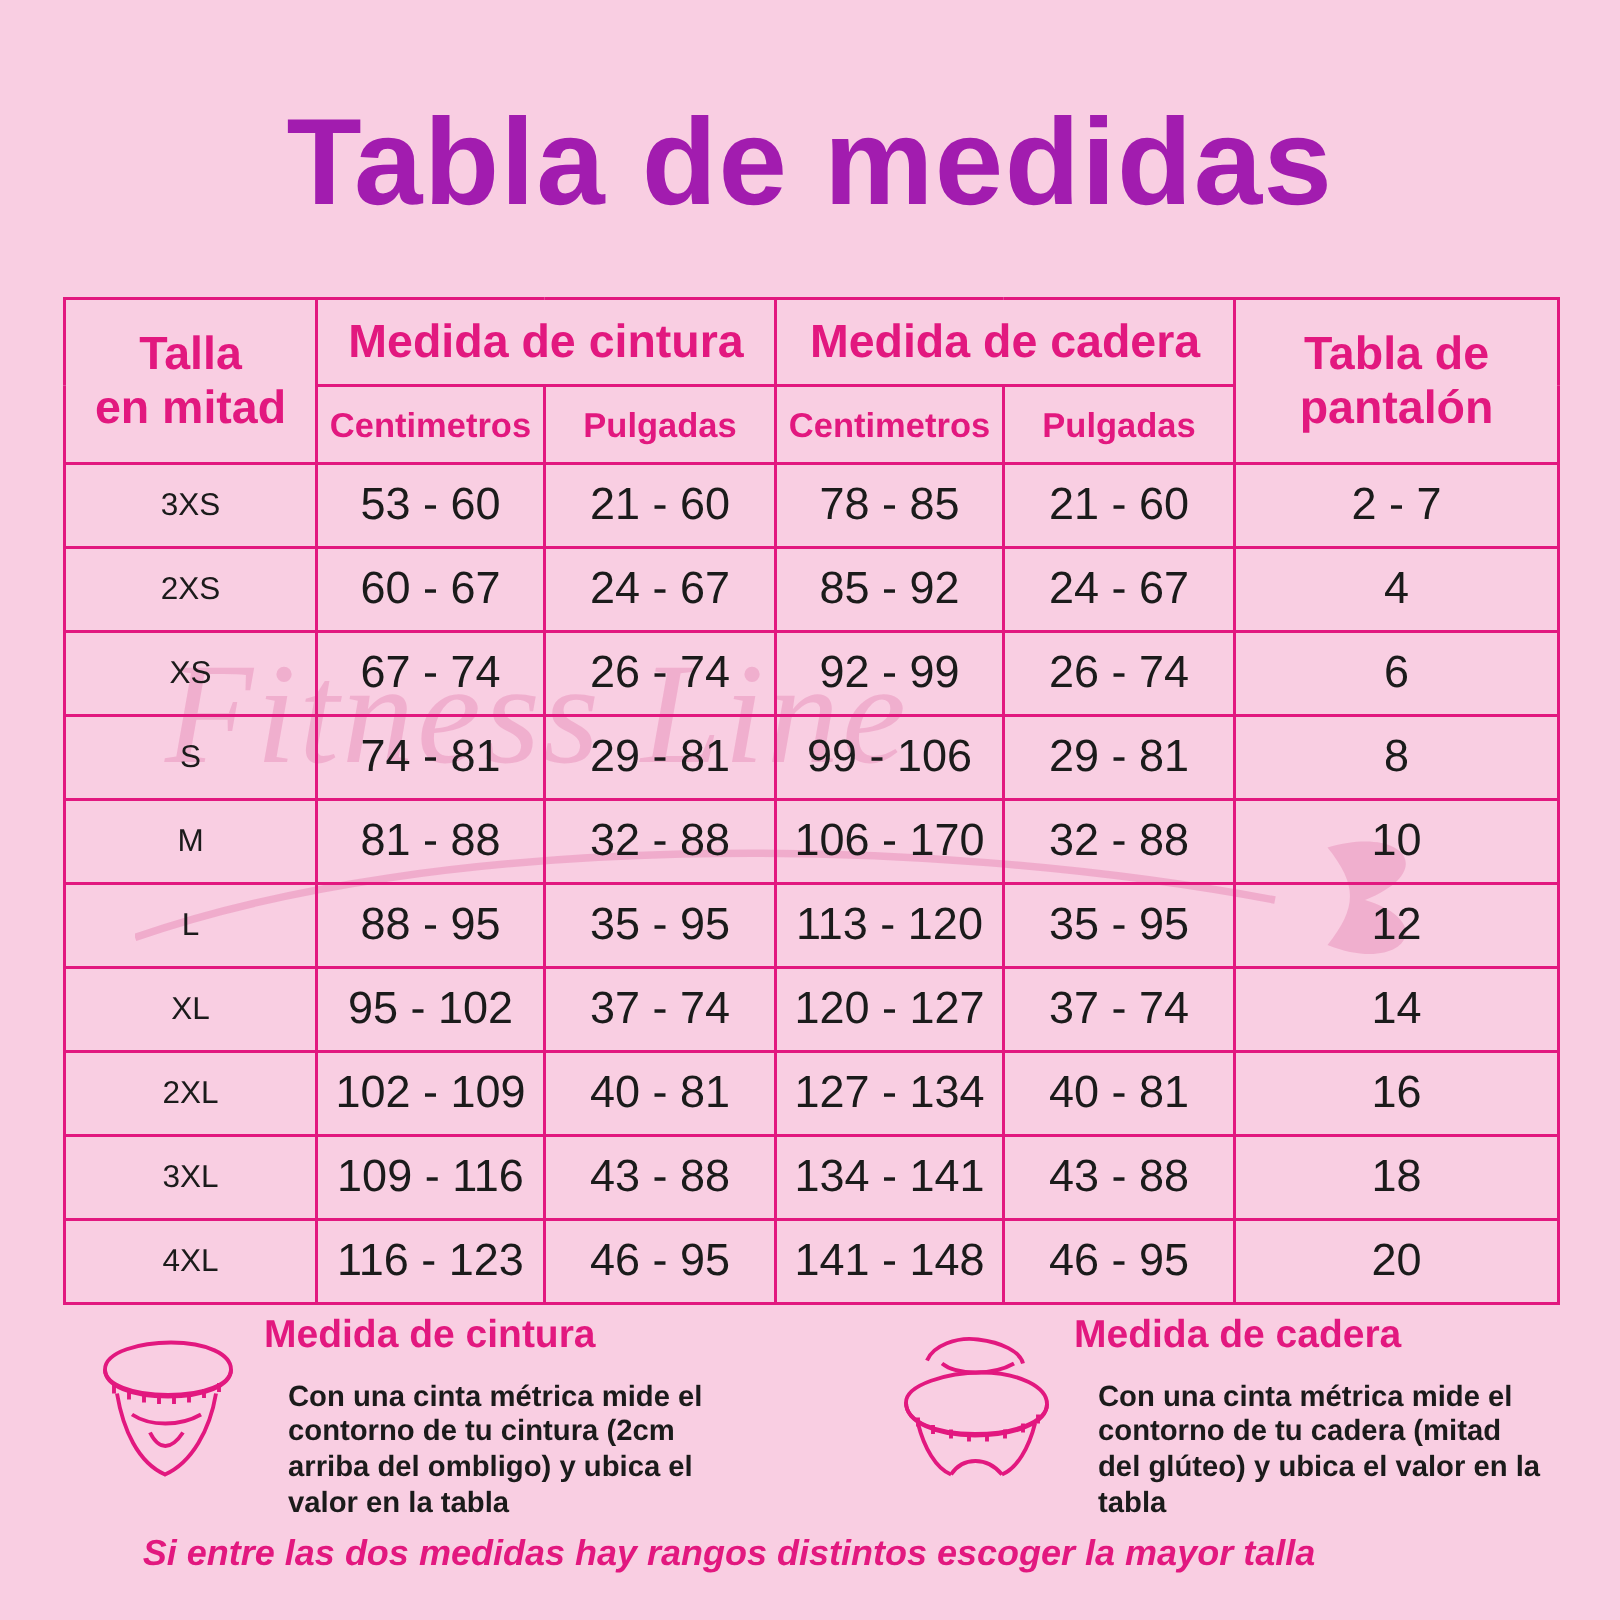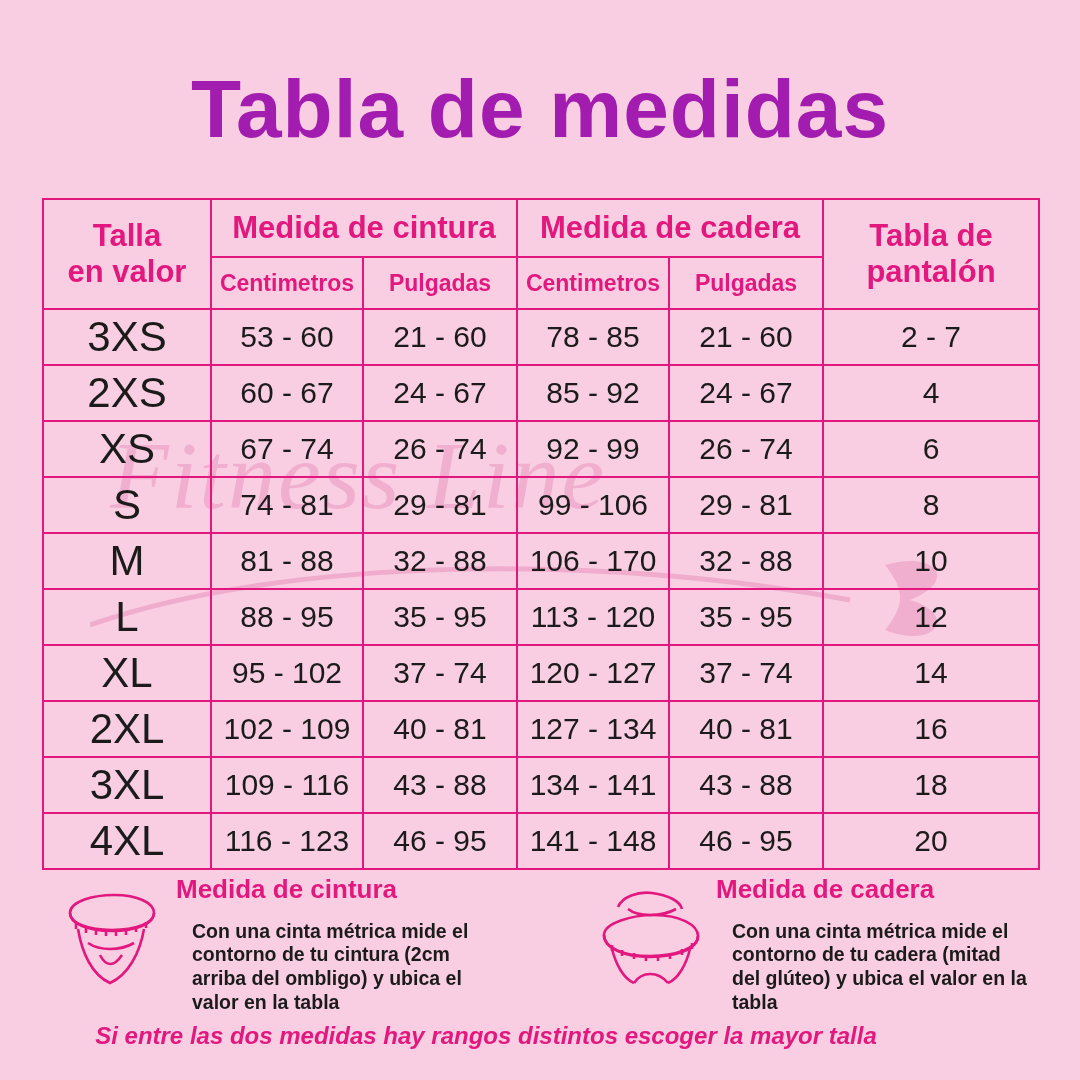--- a/index.html
+++ b/index.html
@@ -93,21 +93,21 @@
     margin-top: 26px;
   }
   td.cell {
     font-size: 30px;
     color: #1b1b1b;
     height: 54px;
     vertical-align: middle;
     font-family: "Liberation Sans", sans-serif;
   }
   td.cell.size-label {
-    font-size: 42px;
+    font-size: 21px;
     border-radius: 20px;
   }
 
   .col-a { width: 168px; }
   .col-b { width: 152px; }
   .col-c { width: 154px; }
   .col-d { width: 152px; }
   .col-e { width: 154px; }
   .col-f { width: 216px; }
 
@@ -171,21 +171,21 @@
         <col class="col-b">
         <col class="col-c">
         <col class="col-d">
         <col class="col-e">
         <col class="col-f">
     </colgroup>
     <thead>
       <tr>
         <th class="hdr-pink hdr-tall" rowspan="2">
           <div>Talla</div>
-          <div>en valor</div>
+          <div>en mitad</div>
         </th>
         <th class="hdr-pink hdr-main" colspan="2">Medida de cintura</th>
         <th class="hdr-pink hdr-main" colspan="2">Medida de cadera</th>
         <th class="hdr-pink hdr-tall" rowspan="2">
           <div>Tabla de</div>
           <div>pantalón</div>
         </th>
       </tr>
       <tr>
         <th class="hdr-sub">Centimetros</th>

